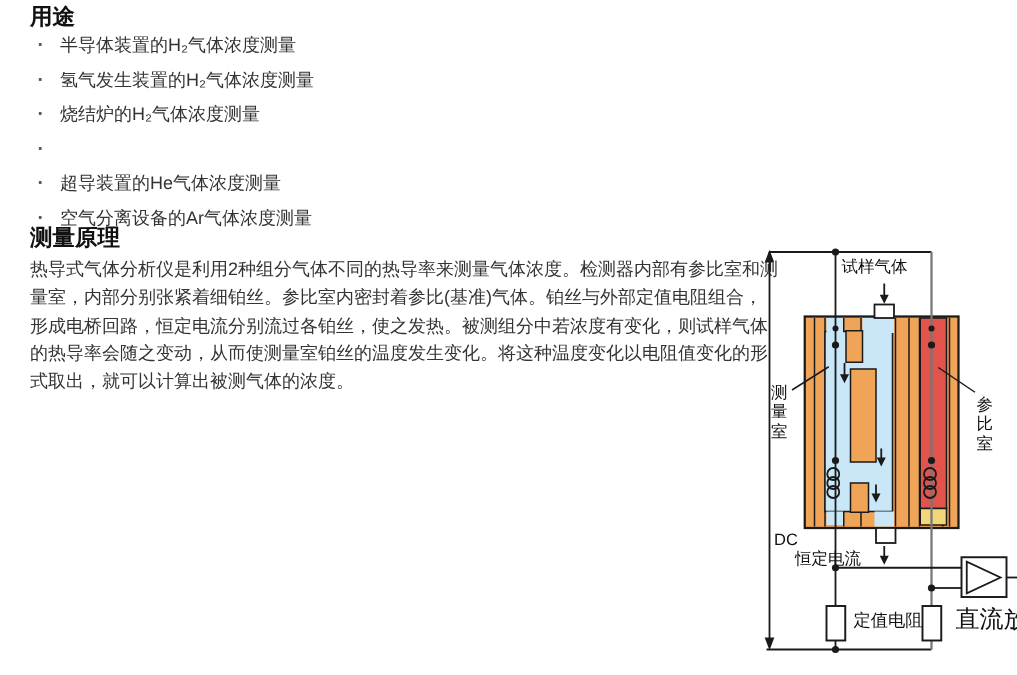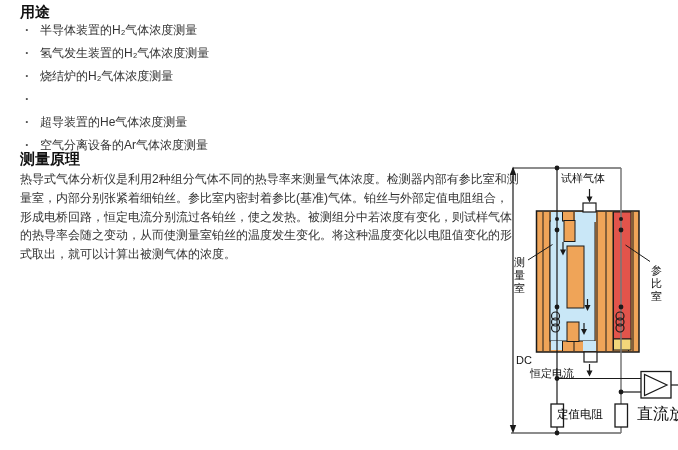--- a/index.html
+++ b/index.html
@@ -20,21 +20,21 @@
 
   
   .diagram{position:absolute;left:0;top:0;width:678px;height:450px;pointer-events:none;}
   svg{position:absolute;left:0;top:0;}
   .dlabel{position:absolute;font-size:11px;line-height:12px;color:#111;white-space:nowrap;}
   .vlabel{position:absolute;font-size:11px;line-height:13px;color:#111;width:13px;
           word-break:break-all;white-space:normal;}
   #lbl-sample{left:544px;top:172px;}
   #lbl-dc{left:499px;top:354px;}
   #lbl-current{left:497px;top:367px;padding-left:16px;}
-  #lbl-resistor{left:540px;top:408px;font-size:11.5px;}
+  #lbl-resistor{left:552px;top:408px;font-size:11.5px;}
   #lbl-amp{left:620px;top:408px;font-size:16px;}
   #lbl-measure{left:497px;top:256px;}
   #lbl-reference{left:634px;top:264px;}
 </style>
 </head>
 <body>
 
 <div class="page">
 
   <h2 class="h-title" id="usage-title">用途</h2>

